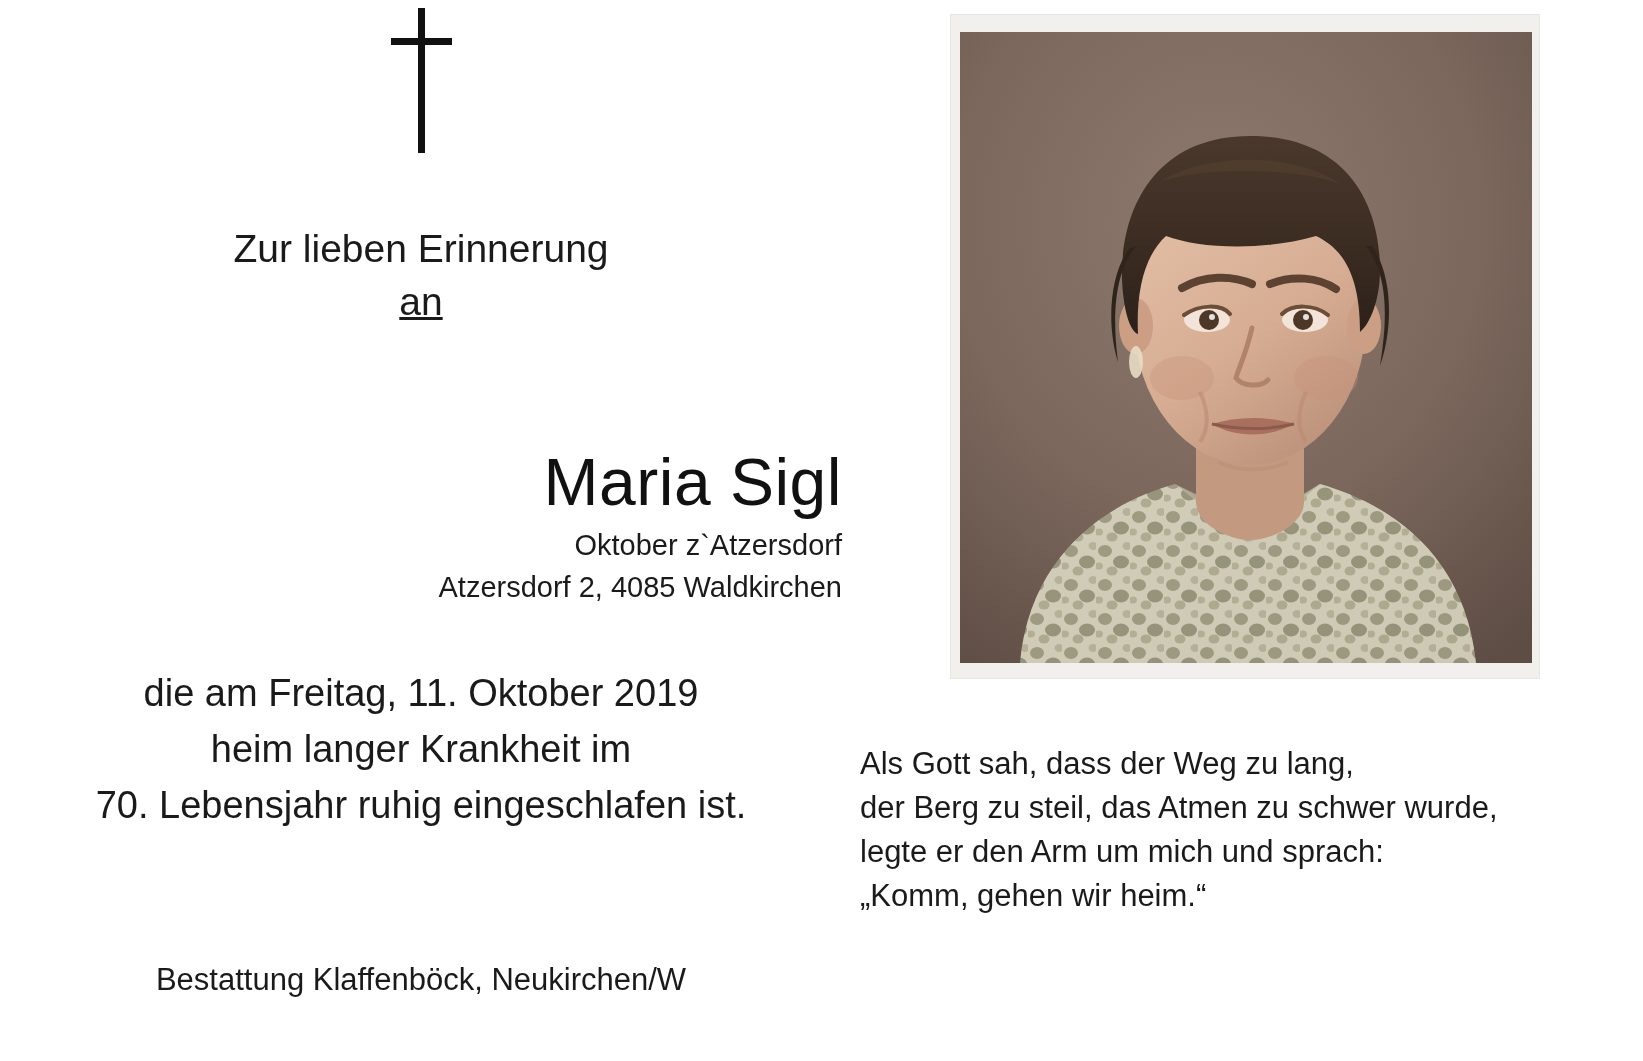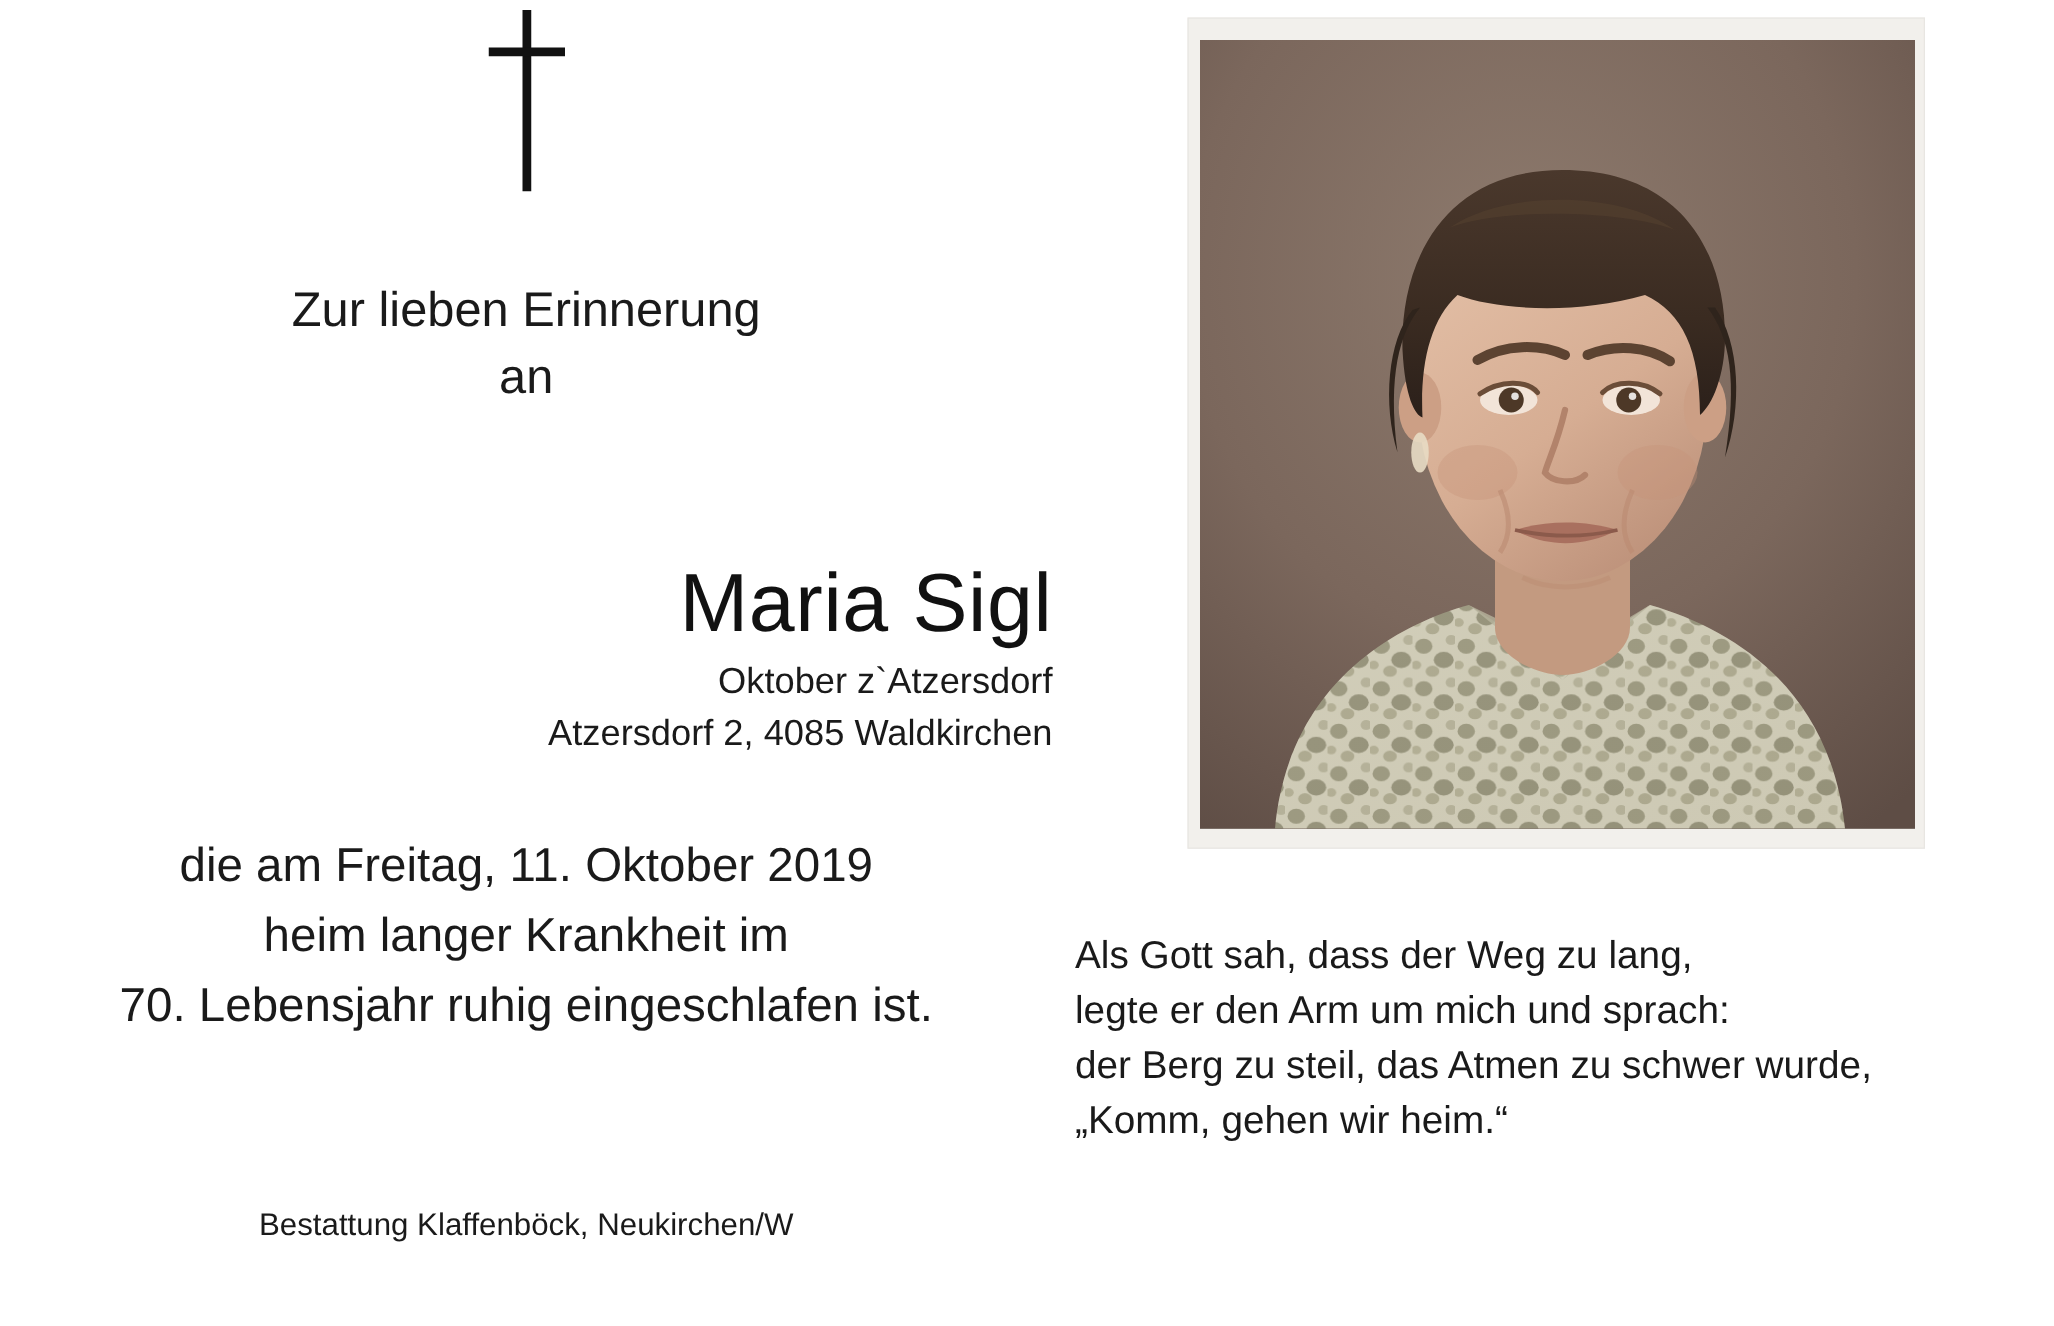--- a/index.html
+++ b/index.html
@@ -65,20 +65,21 @@
     font-size: 39px;
     line-height: 54px;
     font-weight: 400;
     color: #1a1a1a;
   }
   .memory-line2 {
     font-size: 39px;
     line-height: 52px;
     font-weight: 400;
     color: #1a1a1a;
+    text-decoration: underline;
   }
 
   .name-block {
     position: absolute;
     left: 0;
     top: 440px;
     width: 800px;
     text-align: right;
     padding-left: 21px;
   }
@@ -115,21 +116,21 @@
     font-weight: 400;
     color: #1a1a1a;
   }
 
   .funeral-home {
     position: absolute;
     left: 0;
     top: 963px;
     width: 800px;
     text-align: center;
-    font-size: 25px;
+    font-size: 31px;
     line-height: 34px;
     color: #1a1a1a;
   }
 
   
   .right-col {
     position: absolute;
     left: 860px;
     top: 0;
     width: 783px;
@@ -285,18 +286,18 @@
           <path d="M346 360 C336 382 338 398 346 410" stroke="#bb8b72" stroke-width="4" fill="none" opacity="0.6"></path>
           <path d="M258 430 C278 440 306 440 328 430" stroke="#bb8b72" stroke-width="4" fill="none" opacity="0.45"></path>
 
           <rect x="0" y="0" width="572" height="631" fill="none"></rect>
         </svg>
       </div>
     </div>
 
     <div class="poem-block">
       <div class="poem-line">Als Gott sah, dass der Weg zu lang,</div>
+      <div class="poem-line">der Berg zu steil, das Atmen zu schwer wurde,</div>
       <div class="poem-line">legte er den Arm um mich und sprach:</div>
-      <div class="poem-line">der Berg zu steil, das Atmen zu schwer wurde,</div>
       <div class="poem-line">„Komm, gehen wir heim.“</div>
     </div>
   </div>
 </div>
 
 </body></html>

